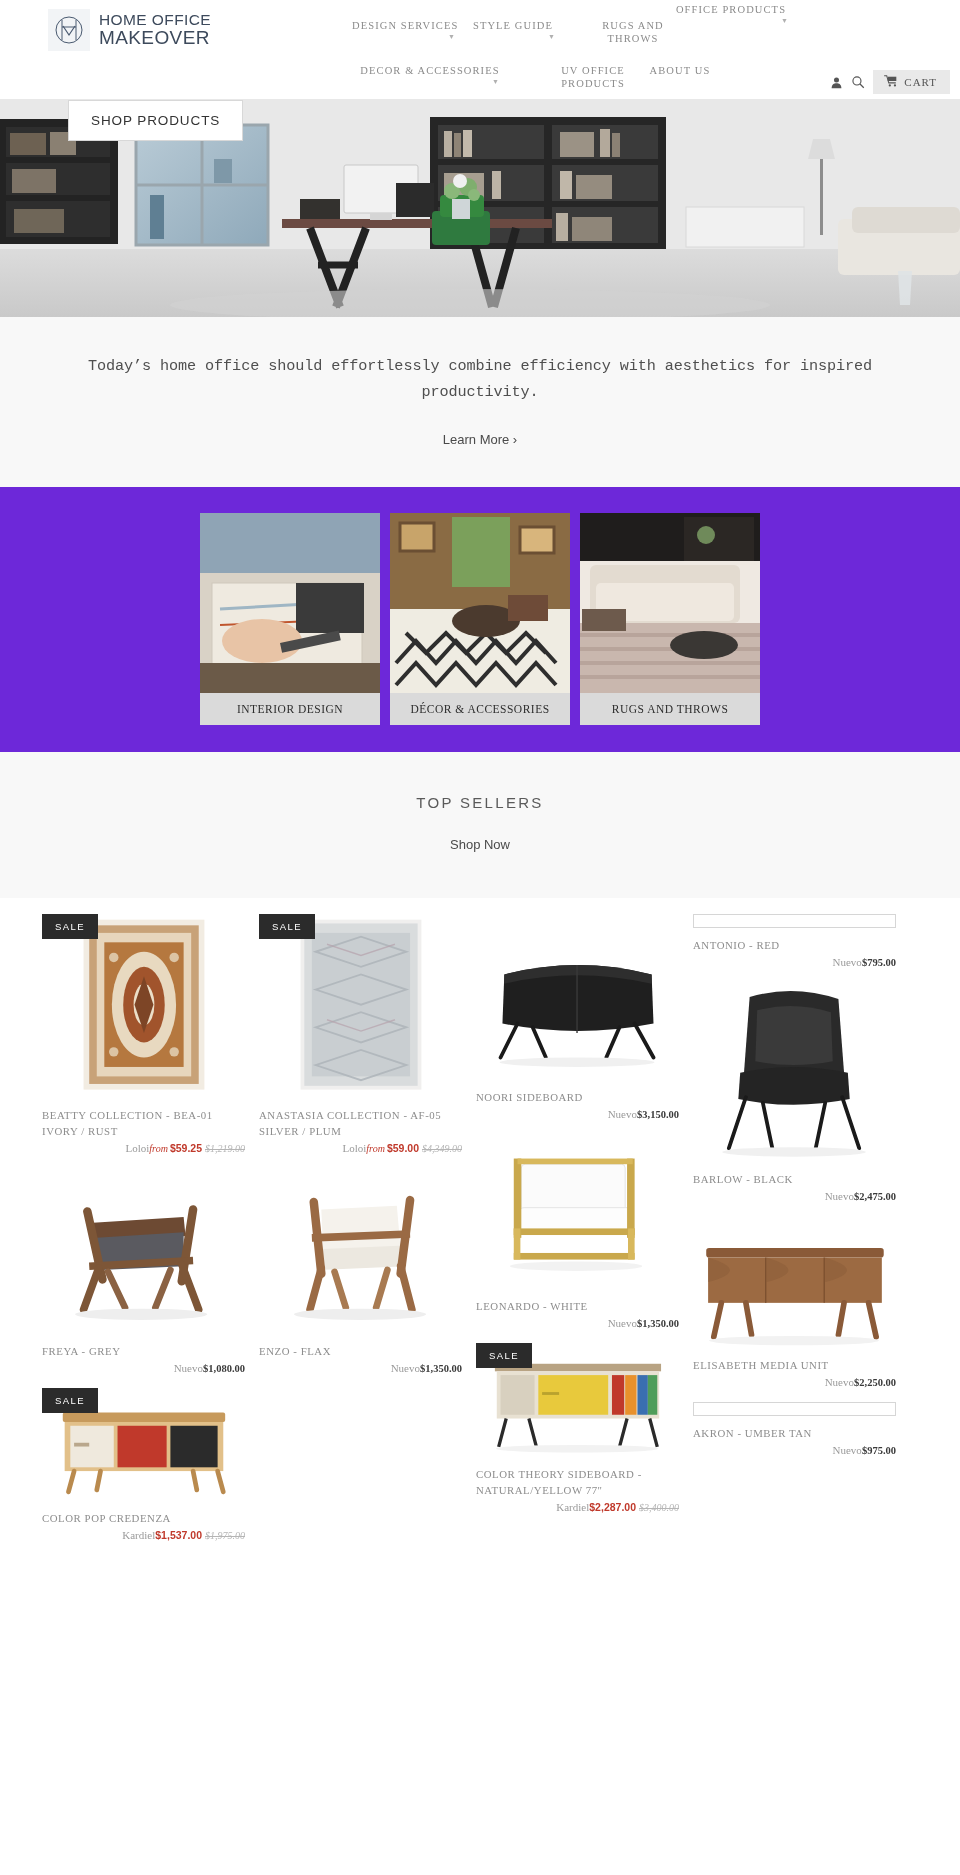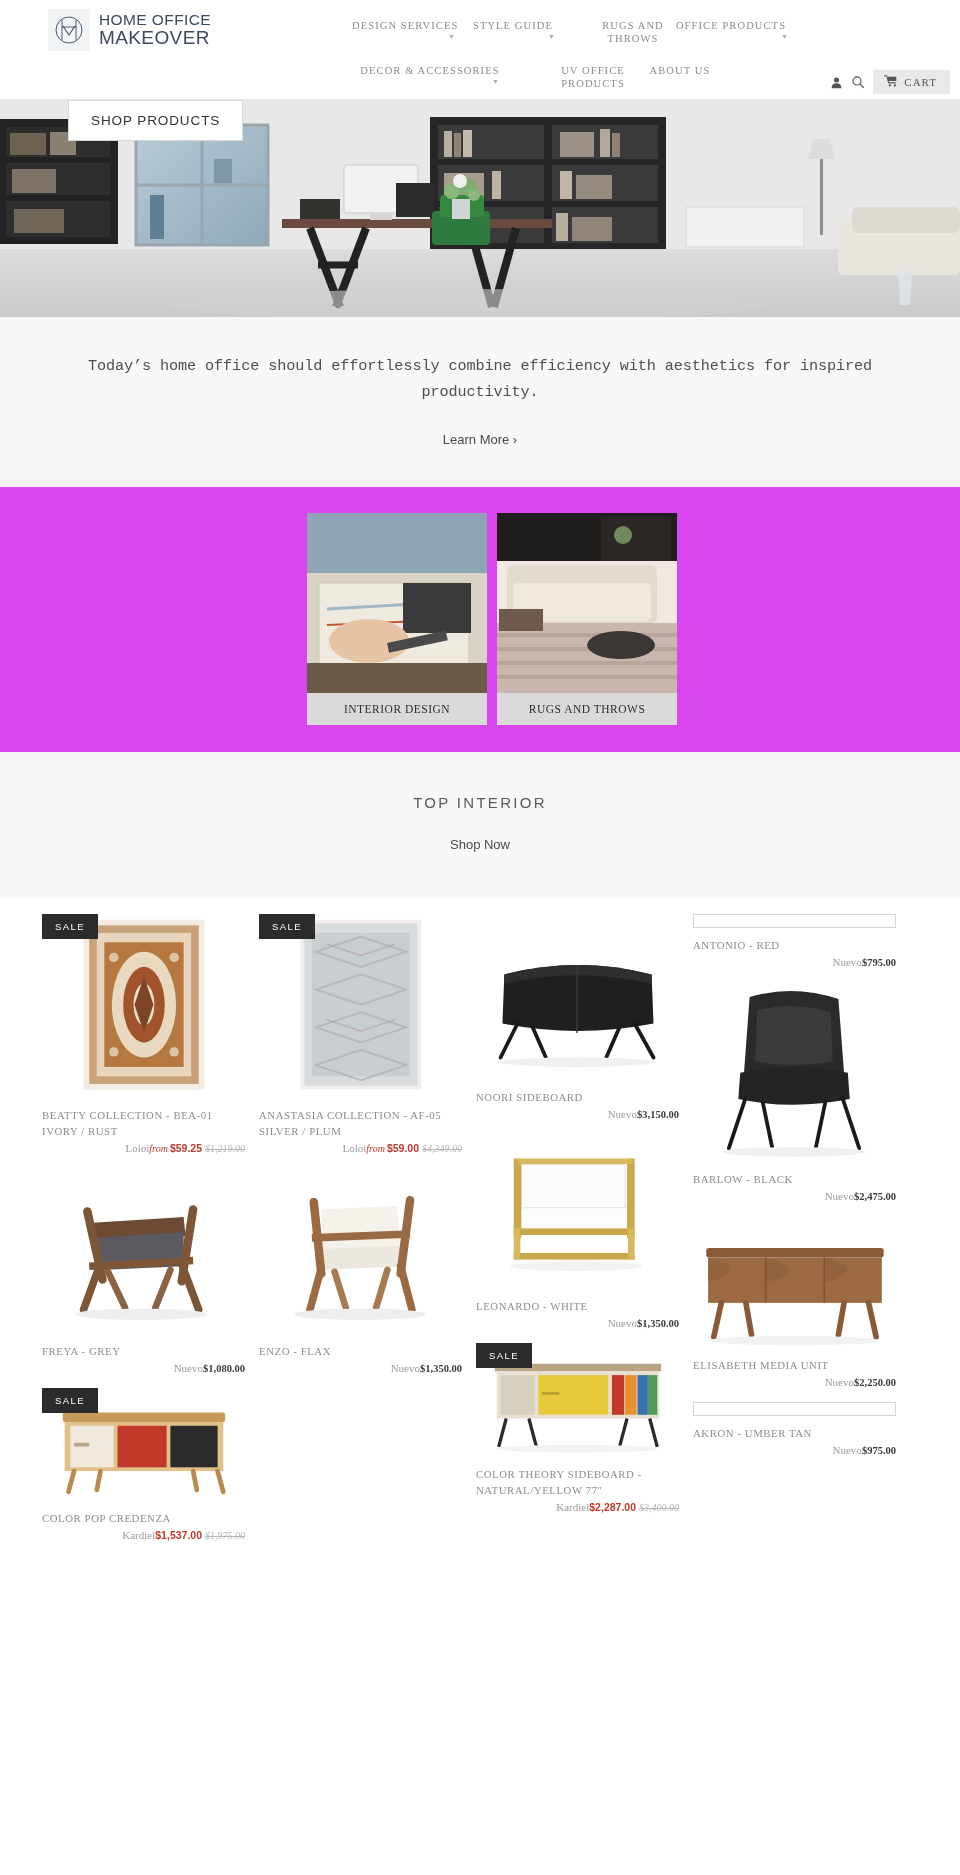--- a/index.html
+++ b/index.html
@@ -58,21 +58,21 @@
     color: #b0b0b0;
     text-align: right;
     line-height: 9px;
     margin-top: 1px;
   }
   .nav-item.two-line { white-space: normal; width: 74px; }
 
   .n1 { position: absolute; left: 352px; top: 19px; width: 104px; }
   .n2 { position: absolute; left: 470px; top: 19px; width: 86px; }
   .n3 { position: absolute; left: 596px; top: 19px; width: 74px; }
-  .n4 { position: absolute; left: 673px; top: 19px; width: 116px; }
+  .n4 { position: absolute; left: 673px; top: 3px; width: 116px; }
   .n5 { position: absolute; left: 360px; top: 64px; width: 140px; }
   .n6 { position: absolute; left: 556px; top: 64px; width: 80px; }
   .n7 { position: absolute; left: 643px; top: 64px; width: 48px; }
 
   .header-icons {
     position: absolute;
     right: 0px;
     top: 70px;
     display: flex;
     align-items: center;
@@ -136,21 +136,21 @@
     text-align: center;
     margin-top: 27px;
     font-family: "Liberation Sans", sans-serif;
     font-size: 13px;
     color: #4a4a4a;
     text-decoration: none;
     cursor: pointer;
   }
 
   
-  .cats-band { background: #d946ef; padding: 26px 0 27px 12px; }
+  .cats-band { background: #6d28d9; padding: 26px 0 27px 0; }
   .cats {
     display: flex;
     justify-content: center;
     gap: 10px;
     width: 960px;
   }
   .cat-card { width: 180px; cursor: pointer; }
   .cat-img { width: 180px; height: 180px; position: relative; overflow: hidden; background:#bbb; }
   .cat-label {
     background: #dadada;
@@ -451,20 +451,40 @@
           <rect x="96" y="70" width="68" height="50" fill="#3a3a3a"></rect>
           <ellipse cx="62" cy="128" rx="40" ry="22" fill="#e8c4a6"></ellipse>
           <rect x="80" y="130" width="60" height="10" fill="#4a4a4a" transform="rotate(-12 80 130)"></rect>
           <rect x="0" y="150" width="180" height="30" fill="#6b5a48"></rect>
         </svg>
       </div>
       <div class="cat-label">INTERIOR DESIGN</div>
     </div>
 
 
+    <div class="cat-card">
+      <div class="cat-img">
+        <svg width="180" height="180" viewBox="0 0 180 180" preserveAspectRatio="none">
+          <rect width="180" height="180" fill="#b99a6a"></rect>
+          <rect x="0" y="0" width="180" height="96" fill="#8a6b44"></rect>
+          <rect x="62" y="4" width="58" height="70" fill="#7ba05b"></rect>
+          <rect x="10" y="10" width="34" height="28" fill="#c8a46a" stroke="#6b4f33" stroke-width="3"></rect>
+          <rect x="130" y="14" width="34" height="26" fill="#d8b57c" stroke="#6b4f33" stroke-width="3"></rect>
+          <rect x="0" y="96" width="180" height="84" fill="#efece2"></rect>
+          <g stroke="#2e2e2e" stroke-width="4" fill="none">
+            <path d="M6 150 L26 128 L46 150 L66 128 L86 150 L106 128 L126 150 L146 128 L166 150"></path>
+            <path d="M6 172 L26 150 L46 172 L66 150 L86 172 L106 150 L126 172 L146 150 L166 172"></path>
+            <path d="M16 120 L36 140 L56 120 L76 140 L96 120 L116 140 L136 120 L156 140"></path>
+          </g>
+          <ellipse cx="96" cy="108" rx="34" ry="16" fill="#4b3a2e"></ellipse>
+          <rect x="118" y="82" width="40" height="26" fill="#6e4b38"></rect>
+        </svg>
+      </div>
+      <div class="cat-label">DÉCOR &amp; ACCESSORIES</div>
+    </div>
 
     <div class="cat-card">
       <div class="cat-img">
         <svg width="180" height="180" viewBox="0 0 180 180" preserveAspectRatio="none">
           <rect width="180" height="180" fill="#cfc4bd"></rect>
           <rect x="0" y="0" width="180" height="60" fill="#1f1d1c"></rect>
           <rect x="104" y="4" width="70" height="56" fill="#2b2724"></rect>
           <circle cx="126" cy="22" r="9" fill="#6f8a5a"></circle>
           <rect x="0" y="48" width="180" height="66" fill="#efe9e2"></rect>
           <rect x="10" y="52" width="150" height="58" rx="6" fill="#e3dbd0"></rect>
@@ -477,21 +497,21 @@
           <rect x="2" y="96" width="44" height="22" fill="#6d5a4c"></rect>
         </svg>
       </div>
       <div class="cat-label">RUGS AND THROWS</div>
     </div>
 
   </div>
 </section>
 
 <section class="top-sellers-band">
-  <div class="ts-title">TOP INTERIOR</div>
+  <div class="ts-title">TOP SELLERS</div>
   <div class="ts-sub">Shop Now</div>
 </section>
 
 <section class="products">
 
   
   <article class="product">
     <div class="p-imgwrap">
       <span class="sale-badge">SALE</span>
       <svg class="p-img" viewBox="0 0 215 195">

